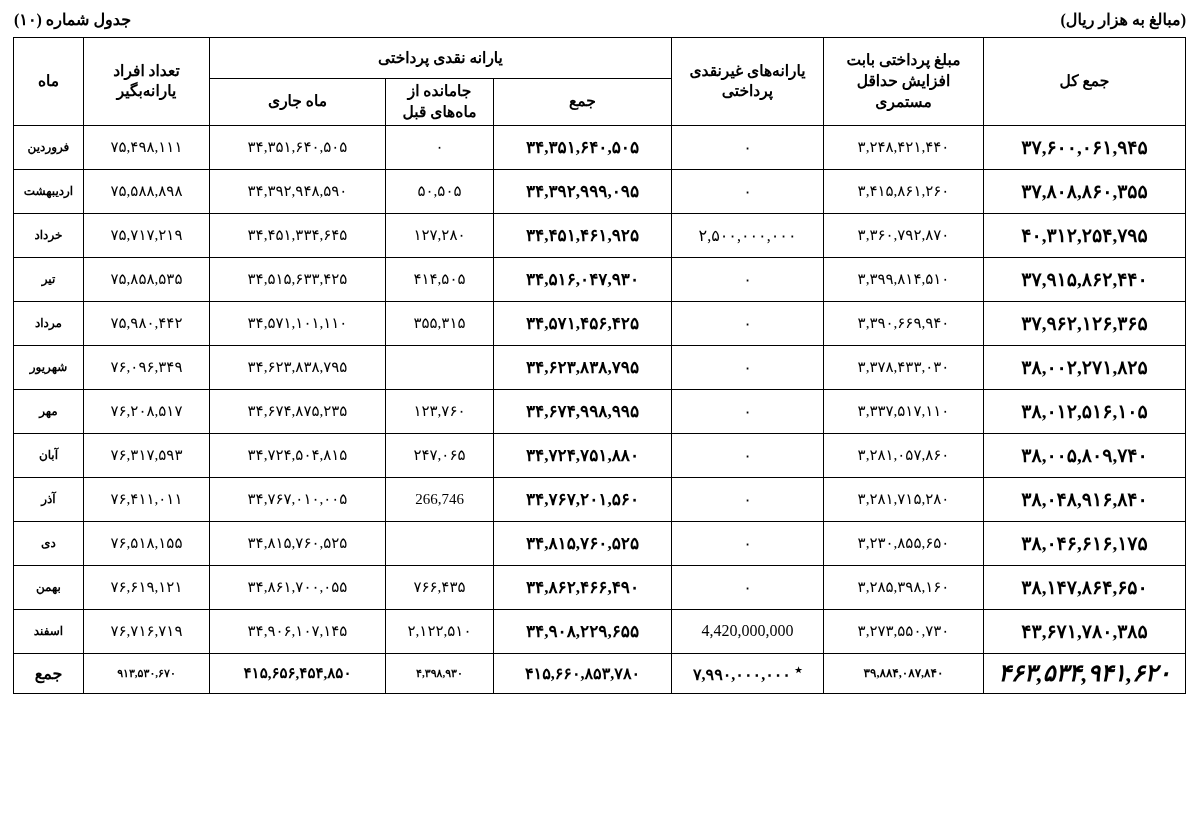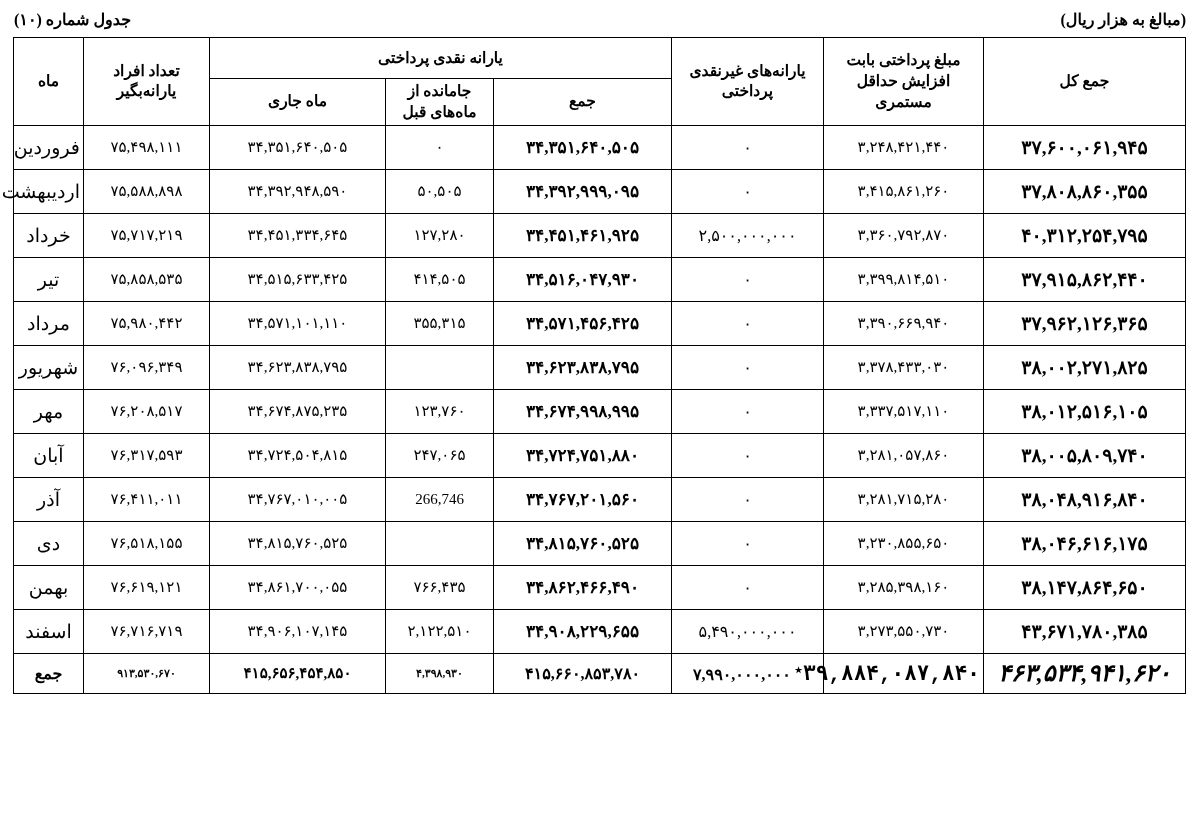--- a/index.html
+++ b/index.html
@@ -83,33 +83,33 @@
   td.leftover-col {
     font-size: 15px;
   }
   td.current-col {
     font-size: 15px;
   }
   td.people-col {
     font-size: 15px;
   }
   td.month-col {
-    font-size: 19px;
-    font-weight: normal;
+    font-size: 12px;
+    font-weight: bold;
     text-align: center;
   }
   tbody tr { height: 44px; }
   tbody tr.total-row {
     height: 40px;
   }
   tbody tr.total-row td {
     font-weight: bold;
   }
   tbody tr.total-row td.total-col { font-size: 24px; font-style: italic; }
-  tbody tr.total-row td.increase-col { font-size: 21px; font-family: Liberation Mono, monospace; }
+  tbody tr.total-row td.increase-col { font-size: 12px; }
   tbody tr.total-row td.noncash-col { font-size: 16px; margin-top: 31px; }
   tbody tr.total-row td.sum-col { font-size: 16px; margin-top: 7px; }
   tbody tr.total-row td.leftover-col { font-size: 11px; }
   tbody tr.total-row td.current-col { font-size: 15px; }
   tbody tr.total-row td.people-col { font-size: 11px; }
   tbody tr.total-row td.month-col { font-size: 16px; }
 
   .hdr-tall { height: 36px; }
   .star { font-size: 13px; vertical-align: super; }
 </style>
@@ -257,21 +257,21 @@
           <td class="num noncash-col">۰</td>
           <td class="num sum-col">۳۴,۸۶۲,۴۶۶,۴۹۰</td>
           <td class="num leftover-col">۷۶۶,۴۳۵</td>
           <td class="num current-col">۳۴,۸۶۱,۷۰۰,۰۵۵</td>
           <td class="num people-col">۷۶,۶۱۹,۱۲۱</td>
           <td class="month-col">بهمن</td>
         </tr>
         <tr>
           <td class="num total-col">۴۳,۶۷۱,۷۸۰,۳۸۵</td>
           <td class="num increase-col">۳,۲۷۳,۵۵۰,۷۳۰</td>
-          <td class="num noncash-col">۵,۴۹۰,۰۰۰,۰۰۰</td>
+          <td class="num noncash-col">4,420,000,000</td>
           <td class="num sum-col">۳۴,۹۰۸,۲۲۹,۶۵۵</td>
           <td class="num leftover-col">۲,۱۲۲,۵۱۰</td>
           <td class="num current-col">۳۴,۹۰۶,۱۰۷,۱۴۵</td>
           <td class="num people-col">۷۶,۷۱۶,۷۱۹</td>
           <td class="month-col">اسفند</td>
         </tr>
         <tr class="total-row">
           <td class="num total-col">۴۶۳,۵۳۴,۹۴۱,۶۲۰</td>
           <td class="num increase-col">۳۹,۸۸۴,۰۸۷,۸۴۰</td>
           <td class="num noncash-col"><span class="star">٭</span> <span>۷,۹۹۰,۰۰۰,۰۰۰</span></td>

